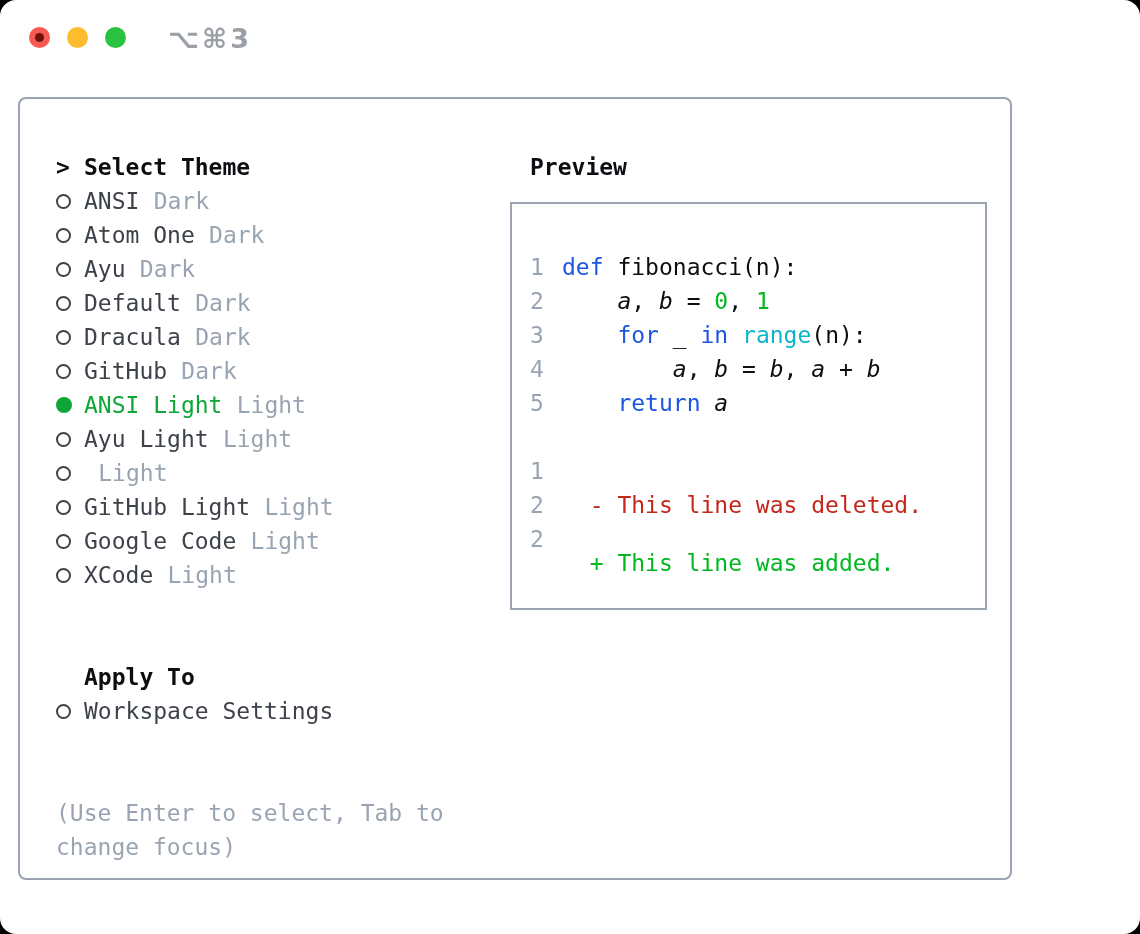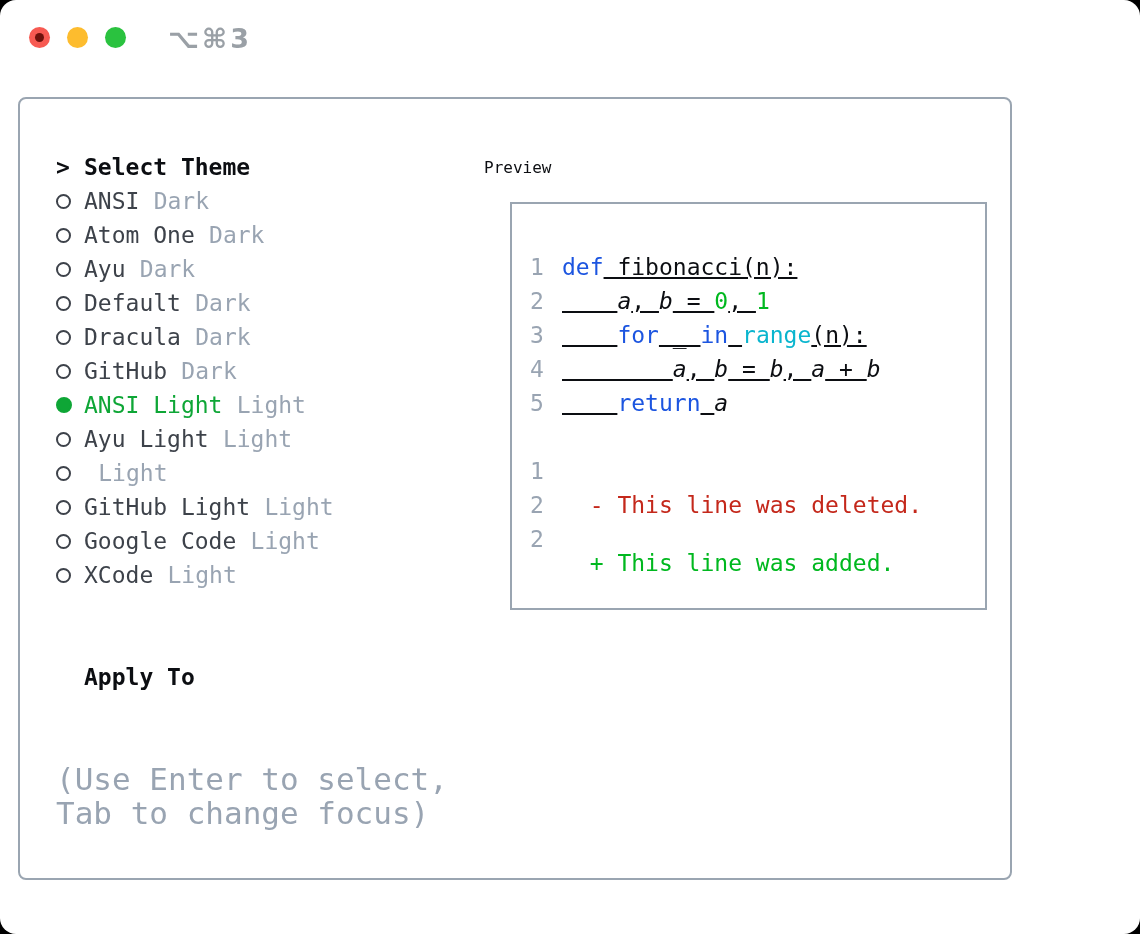--- a/index.html
+++ b/index.html
@@ -55,39 +55,39 @@
   .chev{font-weight:bold;color:var(--heading);}
   .dot{width:15px;height:15px;border:2.5px solid var(--item);border-radius:50%;box-sizing:border-box;}
   .dot.sel{width:16px;height:16px;background:var(--green-ui);border-color:var(--green-ui);}
   .hdr{font-weight:bold;color:var(--heading);}
   .item-name{color:var(--item);}
   .item-name.sel{color:var(--green-ui);}
   .variant{color:var(--muted);margin-left:0.62em;}
   .gap2{height:68px;}
   .hint{
     color:var(--muted);width:436px;white-space:normal;
-    font-size:31px;line-height:34px;word-break:normal;
+    font-size:23px;line-height:34px;word-break:normal;
   }
   
   .preview-header{
-    position:absolute;left:464px;top:51px;height:34px;display:flex;align-items:center;
-    font-size:16px;font-weight:normal;color:var(--heading);
+    position:absolute;left:510px;top:51px;height:34px;display:flex;align-items:center;
+    font-size:23px;font-weight:bold;color:var(--heading);
   }
   .preview-box{
     position:absolute;left:490px;top:103px;width:477px;height:408px;
     border:2px solid var(--border);box-sizing:border-box;background:#fff;
     padding:46px 0 0 18px;overflow:hidden;
   }
   .codeline{display:flex;align-items:center;height:34px;font-size:23px;white-space:pre;}
   .ln{width:32px;flex:0 0 32px;color:var(--muted);}
   .tk-kw{color:var(--blue);text-align:right;}
   .tk-fn{color:var(--cyan);}
   .tk-num{color:var(--green-bright);}
   .tk-var{color:var(--heading);font-style:italic;}
-  .tk-plain{color:var(--heading);text-decoration:underline;}
+  .tk-plain{color:var(--heading);}
   .tk-ctx{color:var(--muted);}
   .tk-del{color:var(--red);text-align:right;}
   .tk-add{color:var(--green-bright);margin-top:48px;}
 </style>
 </head>
 <body>
 
 <div class="window">
 
   <div class="traffic">
@@ -121,20 +121,21 @@
         </div>
 
       <div class="gap2"></div>
 
       <div class="row">
         <span class="marker"></span>
         <span class="hdr">Apply To</span>
       </div>
 
       <div id="apply-list">
+          <div class="row"><span class="marker"><span class="dot"></span></span><span class="item-name">Workspace Settings</span></div>
         </div>
 
       <div class="gap2"></div>
 
       <div class="hint">(Use Enter to select, Tab to change focus)</div>
     </div>
 
     <div class="preview-header">Preview</div>
     <div class="preview-box">
       <div id="code-lines">

